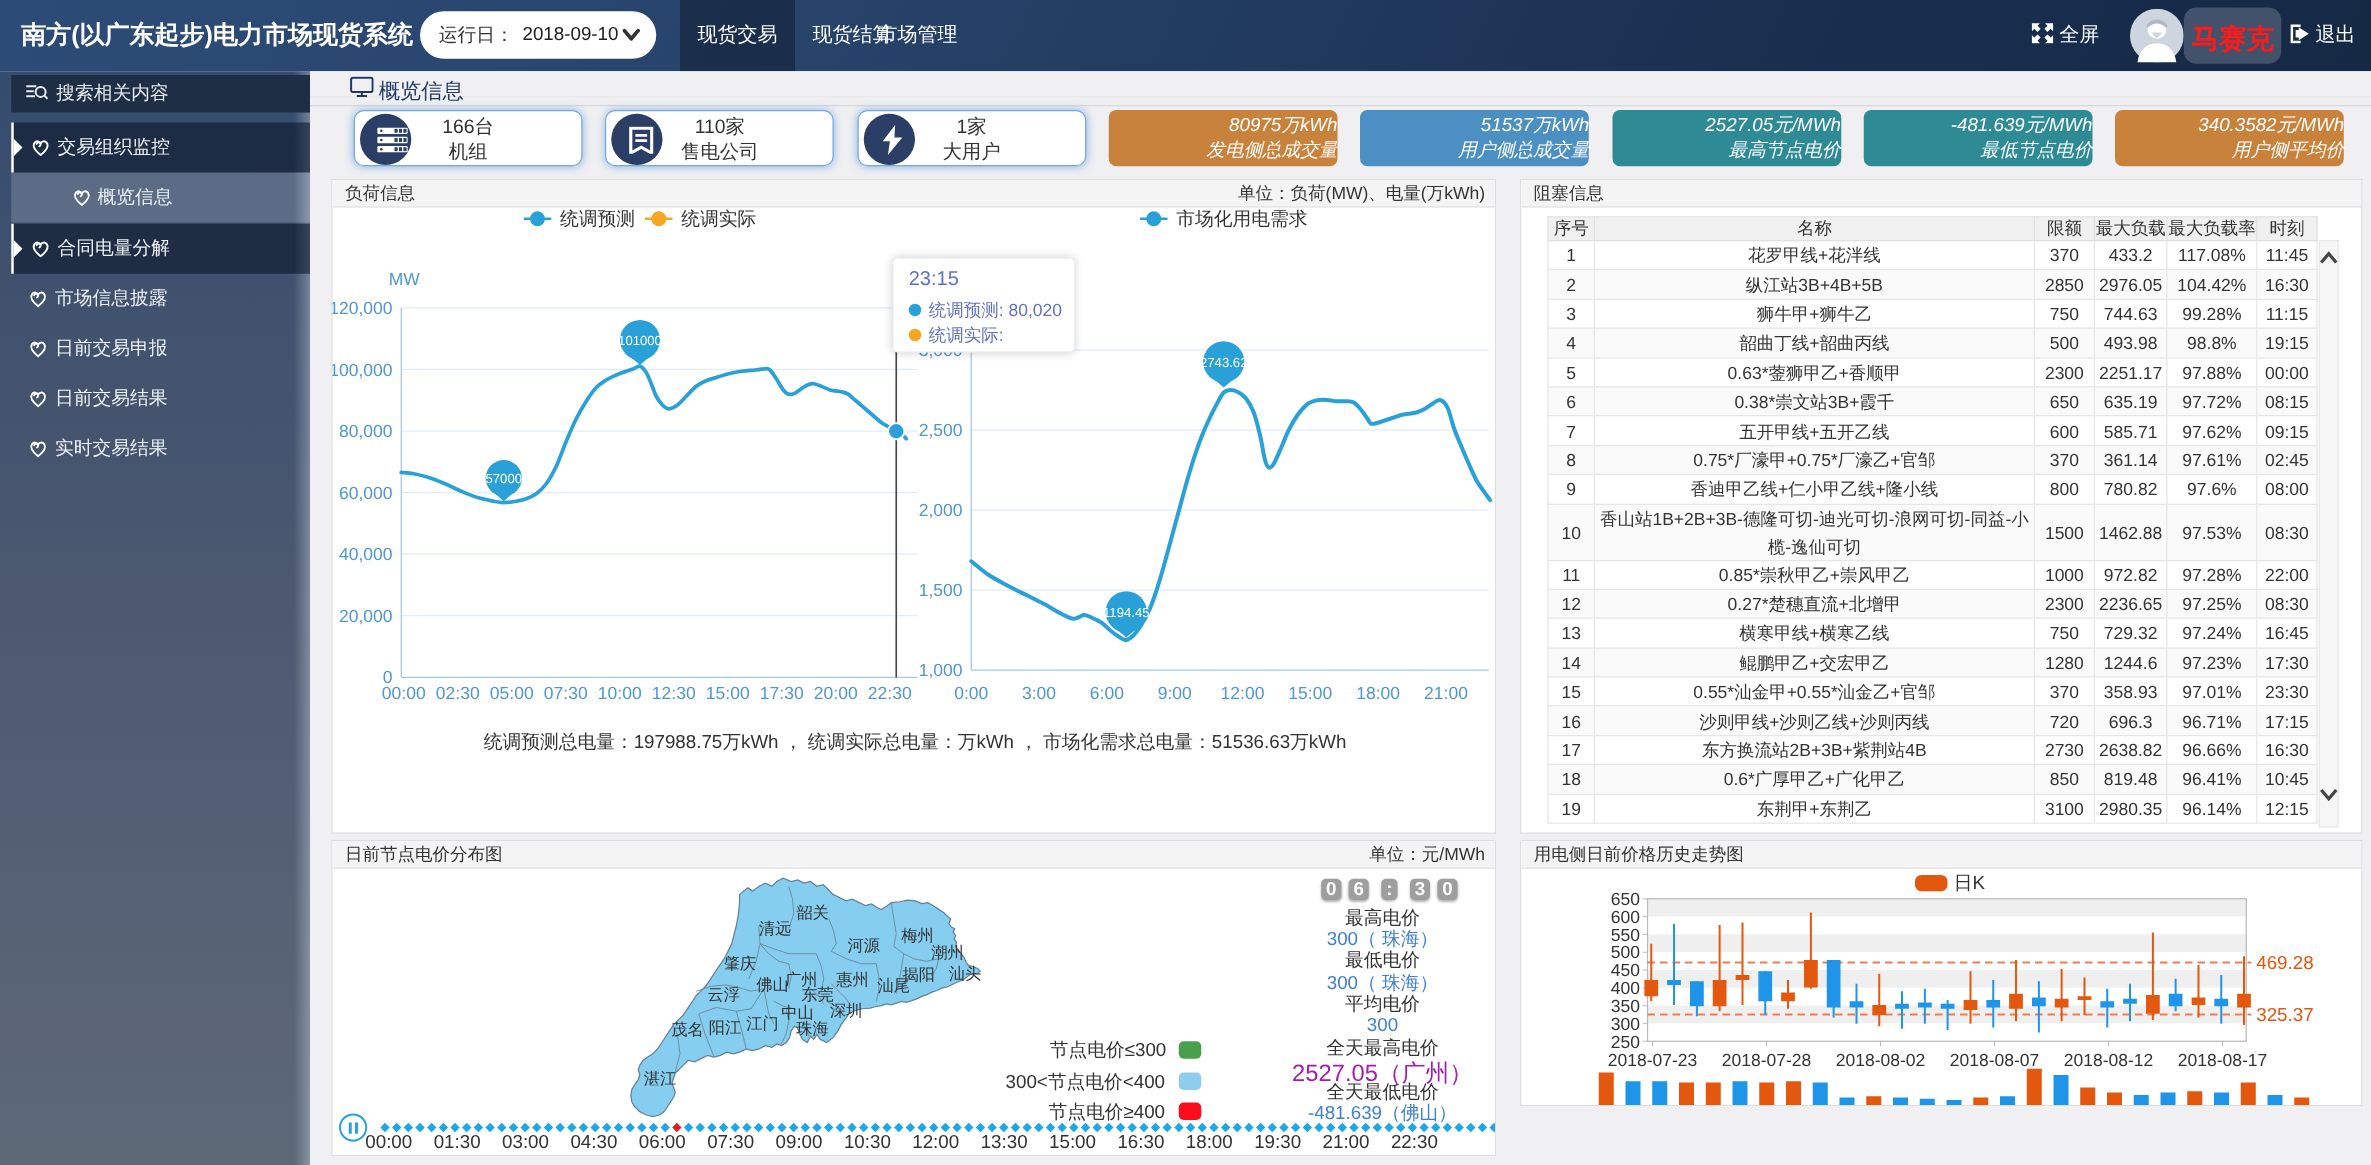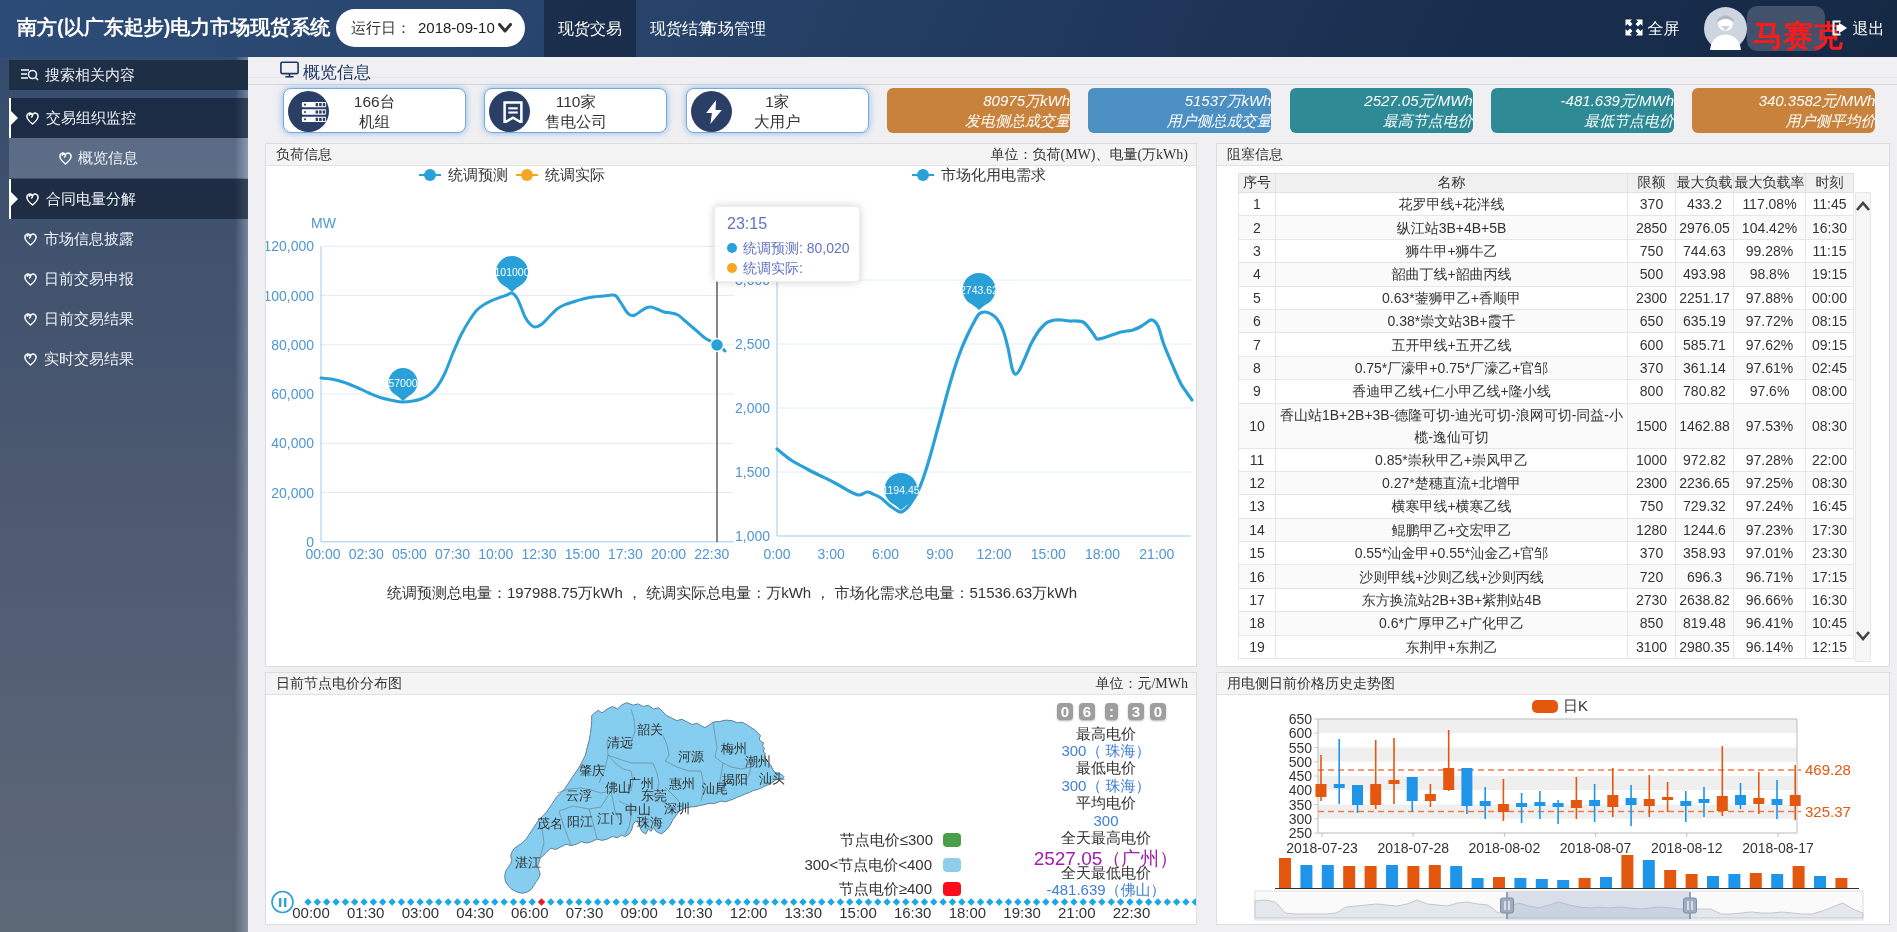--- a/index.html
+++ b/index.html
@@ -26,21 +26,21 @@
 #ovh{position:absolute;left:0px;top:0px;width:1649px;height:28px;border-bottom:1px solid #d5d8dc;}
 #ovh .t{position:absolute;left:55px;top:4px;font-size:17px;color:#1f3864;}
 .card{position:absolute;top:31px;height:45px;width:183px;border-radius:6px;}
 .cardw{background:#fff;border:1.5px solid #74a9e2;box-shadow:0 0 7px rgba(110,160,225,0.75);border-radius:8px;}
 .cardw .ic{position:absolute;left:4px;top:2px;width:41px;height:41px;border-radius:50%;background:#2b3f66;}
 .cardw .tx{position:absolute;left:0;right:0;top:3px;text-align:center;font-size:15.5px;color:#333;line-height:20px;}
 .cardc{color:#fff;text-align:right;font-size:15px;line-height:20px;padding-top:3px;font-style:italic;}
 .panel{position:absolute;background:#fff;border:1px solid #ddd;}
 .phead{position:absolute;left:0;top:0;right:0;height:22px;background:#f4f4f4;border-bottom:1px solid #e2e2e2;font-size:14px;color:#333;line-height:21px;}
 .phead .l{position:absolute;left:10px;}
-.phead .r{position:absolute;right:8px;font-family:Liberation Serif, serif;}
+.phead .r{position:absolute;right:8px;}
 table.blk{border-collapse:collapse;font-size:14px;color:#333;}
 table.blk th{background:#f0f0f0;font-weight:normal;border:1px solid #e0e0e0;height:19px;font-size:14px;white-space:nowrap;}
 table.blk td{border:1px solid #e6e6e6;text-align:center;height:23.4px;padding:0;line-height:22px;}
 table.blk tr.alt td{background:#fafafa;}
 </style></head><body>
 
 <div id="navbar">
 <div class="title">南方(以广东起步)电力市场现货系统</div>
 <div id="pill">
       <span class="lab">运行日：</span>
@@ -63,21 +63,21 @@
 <svg class="abs" style="left:1704px;top:7px;" width="43" height="43" viewBox="0 0 43 43">
       <circle cx="21.5" cy="21.5" r="21.5" fill="#cdd5df"></circle>
       <g fill="#fff">
         <circle cx="21.5" cy="16.5" r="7.6"></circle>
         <path d="M6 43 c1-11 8.5-15.5 15.5-15.5 c7 0 14.5 4.5 15.5 15.5 z"></path>
       </g>
       <path d="M13.5 15.5 q8-7.5 16 0 l0-3 q-8-8 -16 0z" fill="#aeb9c6"></path>
       <path d="M21.5 24 l-4.5-5 h9 z" fill="#cdd5df"></path>
     </svg>
 <div class="abs" style="left:1747px;top:6px;width:78px;height:45px;background:rgba(120,130,150,0.45);border-radius:10px;"></div>
-<div class="abs" style="left:1753px;top:16px;font-size:30px;font-weight:bold;color:#ff1a1a;">马赛克</div>
+<div class="abs" style="left:1753px;top:16px;font-size:22px;font-weight:bold;color:#ff1a1a;">马赛克</div>
 <div class="nav-r" style="left:1831px;"><svg style="vertical-align:-2px" width="17" height="16" viewBox="0 0 17 16">
         <path d="M9.5 1.5 H2.5 V14.5 H9.5" fill="none" stroke="#fff" stroke-width="2"></path>
         <path d="M8 5 v-2.2 l8 5.2 -8 5.2 V11 H5.5 V5 z" fill="#fff"></path>
       </svg> 退出</div>
 </div>
 
 <div id="sidebar">
 <div style="position:absolute;right:0;top:0;width:13px;height:875px;background:linear-gradient(90deg,rgba(210,220,235,0) 0%,rgba(205,217,232,0.38) 100%);"></div>
 <div class="srch"><svg style="vertical-align:-3px;margin-left:11px;margin-right:6px" width="19" height="16" viewBox="0 0 19 16">
         <g stroke="#e8edf3" stroke-width="1.6" fill="none">
@@ -673,21 +673,21 @@
       <text x="482.6" y="28" font-size="15" fill="#333" text-anchor="middle">12:00</text>
       <text x="537.3" y="28" font-size="15" fill="#333" text-anchor="middle">13:30</text>
       <text x="592.0" y="28" font-size="15" fill="#333" text-anchor="middle">15:00</text>
       <text x="646.7" y="28" font-size="15" fill="#333" text-anchor="middle">16:30</text>
       <text x="701.4" y="28" font-size="15" fill="#333" text-anchor="middle">18:00</text>
       <text x="756.1" y="28" font-size="15" fill="#333" text-anchor="middle">19:30</text>
       <text x="810.8" y="28" font-size="15" fill="#333" text-anchor="middle">21:00</text>
       <text x="865.5" y="28" font-size="15" fill="#333" text-anchor="middle">22:30</text>
     </svg>
 </div>
-<div class="panel" style="left:1216px;top:672px;width:674px;height:253px;overflow:hidden;">
+<div class="panel" style="left:1216px;top:672px;width:674px;height:213px;overflow:hidden;">
 <div class="phead">
       <span class="l">用电侧日前价格历史走势图</span>
     </div>
 <svg class="abs" style="left:0;top:22px" width="672" height="229" viewBox="0 0 672 229">
       <rect x="315" y="5" width="26" height="13" rx="5" fill="#e4570f"></rect>
       <text x="346" y="16" font-size="15" fill="#333">日K</text>
       <rect x="101.0" y="24.0" width="479.0" height="14.25" fill="#efefef"></rect>
       <rect x="101.0" y="38.2" width="479.0" height="14.25" fill="#ffffff"></rect>
       <rect x="101.0" y="52.5" width="479.0" height="14.25" fill="#efefef"></rect>
       <rect x="101.0" y="66.8" width="479.0" height="14.25" fill="#ffffff"></rect>

